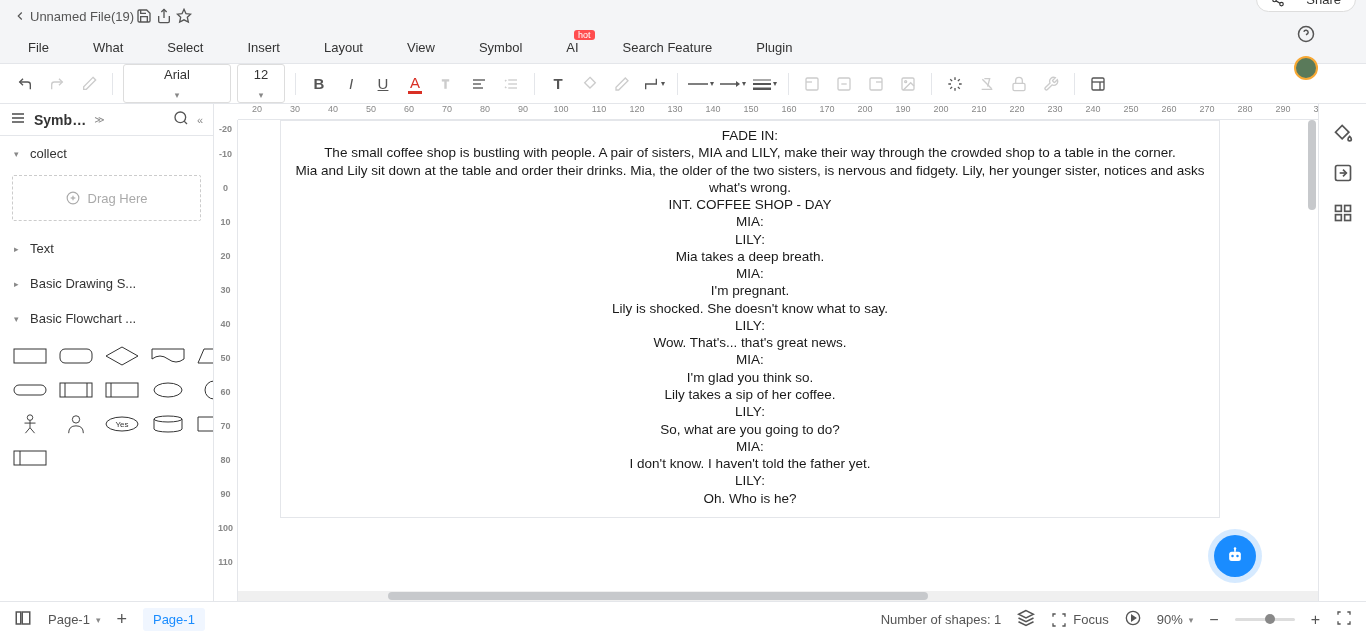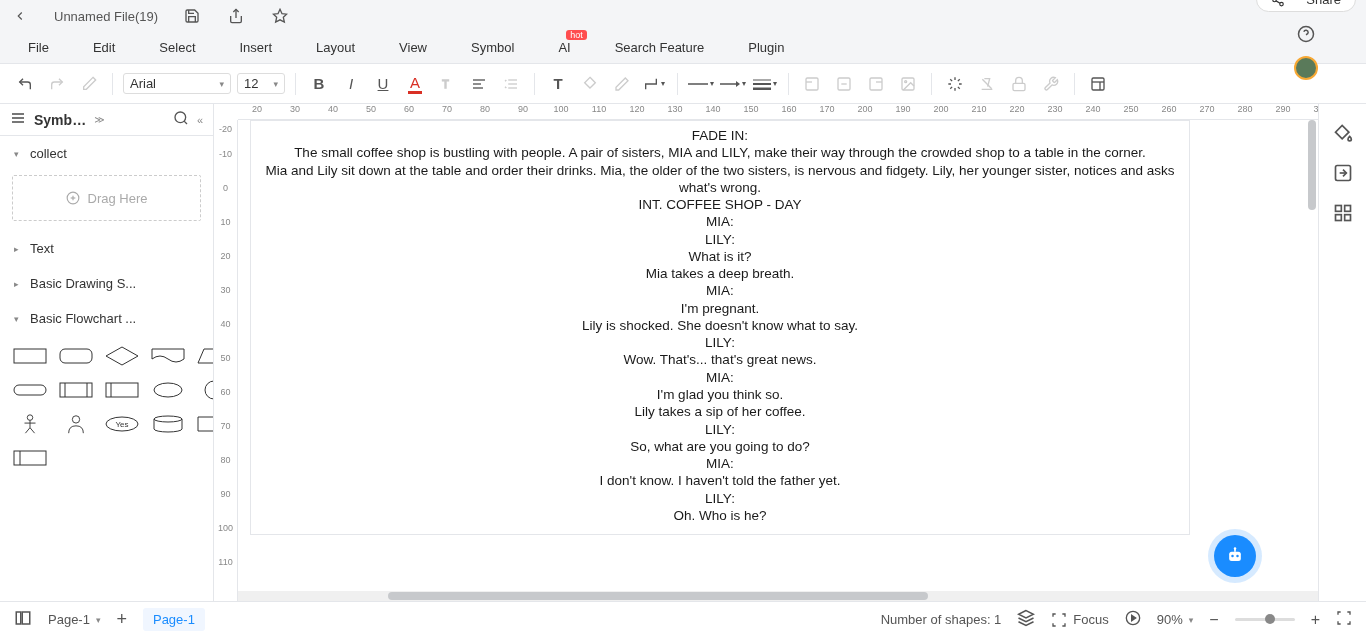--- a/index.html
+++ b/index.html
@@ -1,62 +1,62 @@
 <!DOCTYPE html>
 <html><head>
 <meta charset="utf-8">
 <style>
 * { box-sizing: border-box; margin: 0; padding: 0; font-family: -apple-system, BlinkMacSystemFont, "Segoe UI", Arial, sans-serif; }
 body { width: 1366px; height: 637px; overflow: hidden; background: #fff; font-size: 13px; color: #333; }
 
 
 .titlebar { height: 32px; background: #f4f5f7; display: flex; align-items: center; padding: 0 10px; gap: 12px; }
-.titlebar .left { display: flex; align-items: center; gap: 24px; flex: 1; }
+.titlebar .left { display: flex; align-items: center; gap: 0; flex: 1; }
 .titlebar .right { display: flex; align-items: center; gap: 12px; flex-direction: column; }
 .iconbtn { width: 20px; height: 20px; display: inline-flex; align-items: center; justify-content: center; color: #555; cursor: pointer; }
 .title-text { color: #555; font-size: 13px; }
 .publish-btn { background: #1a8cff; color: #fff; border-radius: 16px; padding: 4px 14px; font-size: 13px; display: inline-flex; align-items: center; gap: 6px; cursor: pointer; }
 .share-btn { background: #fff; border: 1px solid #ddd; color: #333; border-radius: 16px; padding: 4px 14px; font-size: 13px; display: inline-flex; align-items: center; gap: 21px; cursor: pointer; }
 .avatar-small { width: 24px; height: 24px; border-radius: 50%; background: #5a7a5a; border: 2px solid #f7a834; }
 
 
 .menubar { height: 32px; background: #f4f5f7; display: flex; align-items: center; padding: 0 28px; gap: 44px; border-bottom: 1px solid #e4e6ea; }
 .menuitem { color: #333; font-size: 13px; cursor: pointer; position: relative; }
 .hot-badge { position: absolute; top: -10px; right: -16px; background: #ff4d4f; color: #fff; font-size: 9px; padding: 0 4px; border-radius: 3px; }
 
 
 .toolbar { height: 40px; background: #fff; display: flex; align-items: center; padding: 0 12px; gap: 6px; border-bottom: 1px solid #e4e6ea; }
 .tool-sep { width: 1px; height: 22px; background: #e4e6ea; margin: 0 4px; }
 .tool-icon { width: 26px; height: 26px; display: inline-flex; align-items: center; justify-content: center; color: #555; border-radius: 3px; cursor: pointer; font-size: 15px; }
 .tool-icon.disabled { color: #ccc; }
-.dropdown { display: inline-flex; align-items: center; border: 1px solid #ddd; border-radius: 3px; padding: 2px 6px; gap: 4px; font-size: 13px; cursor: pointer; background: #fff; }
+.dropdown { display: inline-flex; align-items: center; border: 1px solid #ddd; border-radius: 3px; padding: 2px 6px; gap: 4px; font-size: 13px; cursor: pointer; background: #fff; flex-direction: column; }
 .dropdown .caret { font-size: 9px; color: #888; }
 
 
 .main { display: flex; height: calc(637px - 32px - 32px - 40px - 36px); }
 .sidebar-left { width: 214px; border-right: 1px solid #e4e6ea; display: flex; flex-direction: column; background: #fff; }
 .sidebar-head { height: 32px; display: flex; align-items: center; padding: 0 10px; gap: 8px; border-bottom: 1px solid #e4e6ea; }
 .sidebar-head .label { font-weight: 600; font-size: 14px; flex: 1; overflow: hidden; text-overflow: ellipsis; white-space: nowrap; }
 .sidebar-scroll { flex: 1; overflow-y: auto; }
 .sidecat { padding: 10px 14px; font-size: 13px; color: #333; cursor: pointer; display: flex; align-items: center; gap: 6px; }
 .sidecat .arrow { font-size: 9px; color: #888; width: 10px; }
 .sidecat .name { flex: 1; overflow: hidden; text-overflow: ellipsis; white-space: nowrap; }
 .dragzone { margin: 4px 12px 10px; border: 1px dashed #ccc; height: 46px; display: flex; align-items: center; justify-content: center; gap: 8px; color: #aaa; font-size: 13px; border-radius: 2px; }
 .shapes-grid { display: grid; grid-template-columns: repeat(5, 1fr); gap: 6px; padding: 6px 10px 10px; }
 .shape-cell { height: 28px; display: flex; align-items: center; justify-content: center; cursor: grab; }
 .shape-cell svg { width: 40px; height: 22px; }
 
 .canvas-wrap { flex: 1; position: relative; overflow: hidden; background: #fff; }
 .ruler-h { position: absolute; top: 0; left: 24px; right: 0; height: 16px; background: #fff; border-bottom: 1px solid #e4e6ea; display: flex; font-size: 9px; color: #888; }
 .ruler-h span { flex: none; width: 38px; text-align: center; }
 .ruler-v { position: absolute; top: 16px; left: 0; width: 24px; bottom: 0; background: #fff; border-right: 1px solid #e4e6ea; display: flex; flex-direction: column; font-size: 9px; color: #888; }
-.ruler-v span { flex: none; height: 34px; display: flex; align-items: center; justify-content: center; }
+.ruler-v span { flex: none; height: 34px; display: flex; align-items: center; justify-content: center; font-weight: bold; }
 .ruler-v span:first-child { height: 17px; }
 .canvas { position: absolute; top: 16px; left: 24px; right: 0; bottom: 0; overflow: hidden; }
-.page { position: absolute; top: 0; left: 12px; width: 940px; background: #fff; border: 1px solid #e4e6ea; padding: 6px 12px 10px; font-family: Arial, sans-serif; font-size: 13.5px; color: #1a1a1a; line-height: 1.28; text-align: center; }
+.page { position: absolute; top: 0; left: 42px; width: 940px; background: #fff; border: 1px solid #e4e6ea; padding: 6px 12px 10px; font-family: Arial, sans-serif; font-size: 13.5px; color: #1a1a1a; line-height: 1.28; text-align: center; }
 .hscroll { position: absolute; bottom: 0; left: 24px; right: 0; height: 10px; background: #f0f0f0; }
 .hscroll .thumb { position: absolute; left: 150px; width: 540px; height: 8px; top: 1px; background: #c7c9cc; border-radius: 4px; }
 
 .sidebar-right { width: 48px; border-left: 1px solid #e4e6ea; display: flex; flex-direction: column; align-items: center; gap: 18px; padding-top: 18px; background: #fff; }
 .sidebar-right .ricon { width: 22px; height: 22px; display: flex; align-items: center; justify-content: center; color: #555; cursor: pointer; }
 
 .vscroll { position: absolute; right: 50px; top: 120px; width: 8px; height: 380px; }
 .vscroll .thumb { width: 8px; height: 90px; background: #c7c9cc; border-radius: 4px; }
 
 
@@ -124,21 +124,21 @@
           <path d="M9.1 9a3 3 0 0 1 5.8 1c0 2-3 3-3 3"></path>
           <line x1="12" y1="17" x2="12" y2="17"></line>
         </svg>
       </span>
     <span class="avatar-small"></span>
   </div>
 </div>
 
 <div class="menubar">
   <span class="menuitem">File</span>
-  <span class="menuitem">Edit</span>
+  <span class="menuitem">What</span>
   <span class="menuitem">Select</span>
   <span class="menuitem">Insert</span>
   <span class="menuitem">Layout</span>
   <span class="menuitem">View</span>
   <span class="menuitem">Symbol</span>
   <span class="menuitem"><span>AI</span><span class="hot-badge">hot</span></span>
   <span class="menuitem">Search Feature</span>
   <span class="menuitem">Plugin</span>
 </div>
 
@@ -494,21 +494,20 @@
         <span>110</span>
       </div>
     <div class="canvas">
       <div class="page" id="doc-page">
           <div>FADE IN:</div>
           <div>The small coffee shop is bustling with people. A pair of sisters, MIA and LILY, make their way through the crowded shop to a table in the corner.</div>
           <div>Mia and Lily sit down at the table and order their drinks. Mia, the older of the two sisters, is nervous and fidgety. Lily, her younger sister, notices and asks what's wrong.</div>
           <div>INT. COFFEE SHOP - DAY</div>
           <div>MIA:</div>
           <div>LILY:</div>
-          <div>What is it?</div>
           <div>Mia takes a deep breath.</div>
           <div>MIA:</div>
           <div>I'm pregnant.</div>
           <div>Lily is shocked. She doesn't know what to say.</div>
           <div>LILY:</div>
           <div>Wow. That's... that's great news.</div>
           <div>MIA:</div>
           <div>I'm glad you think so.</div>
           <div>Lily takes a sip of her coffee.</div>
           <div>LILY:</div>

